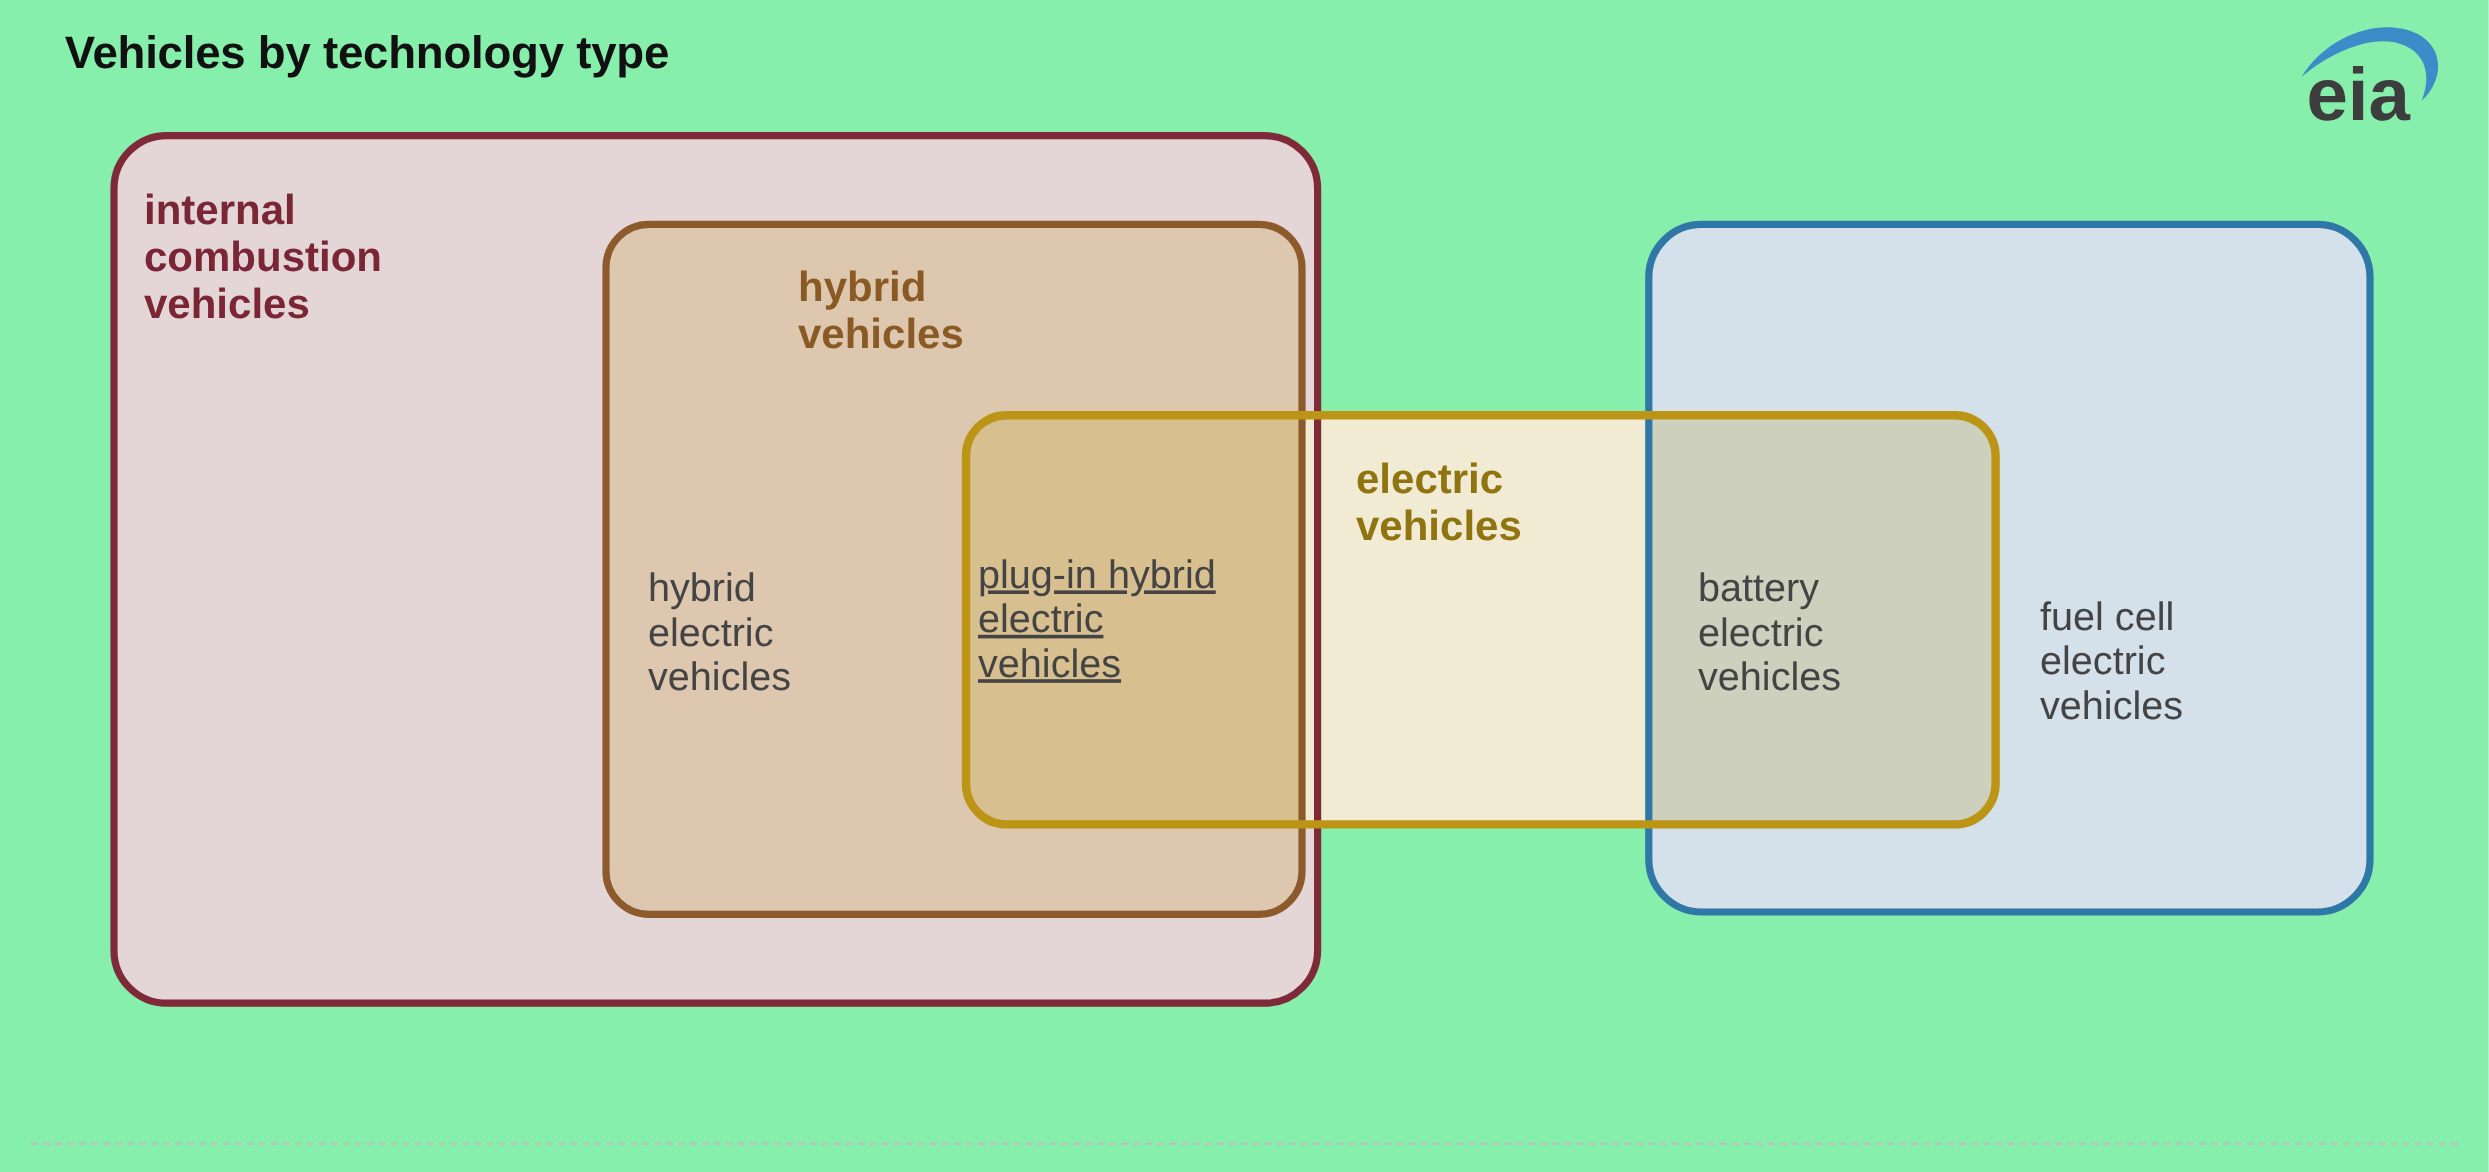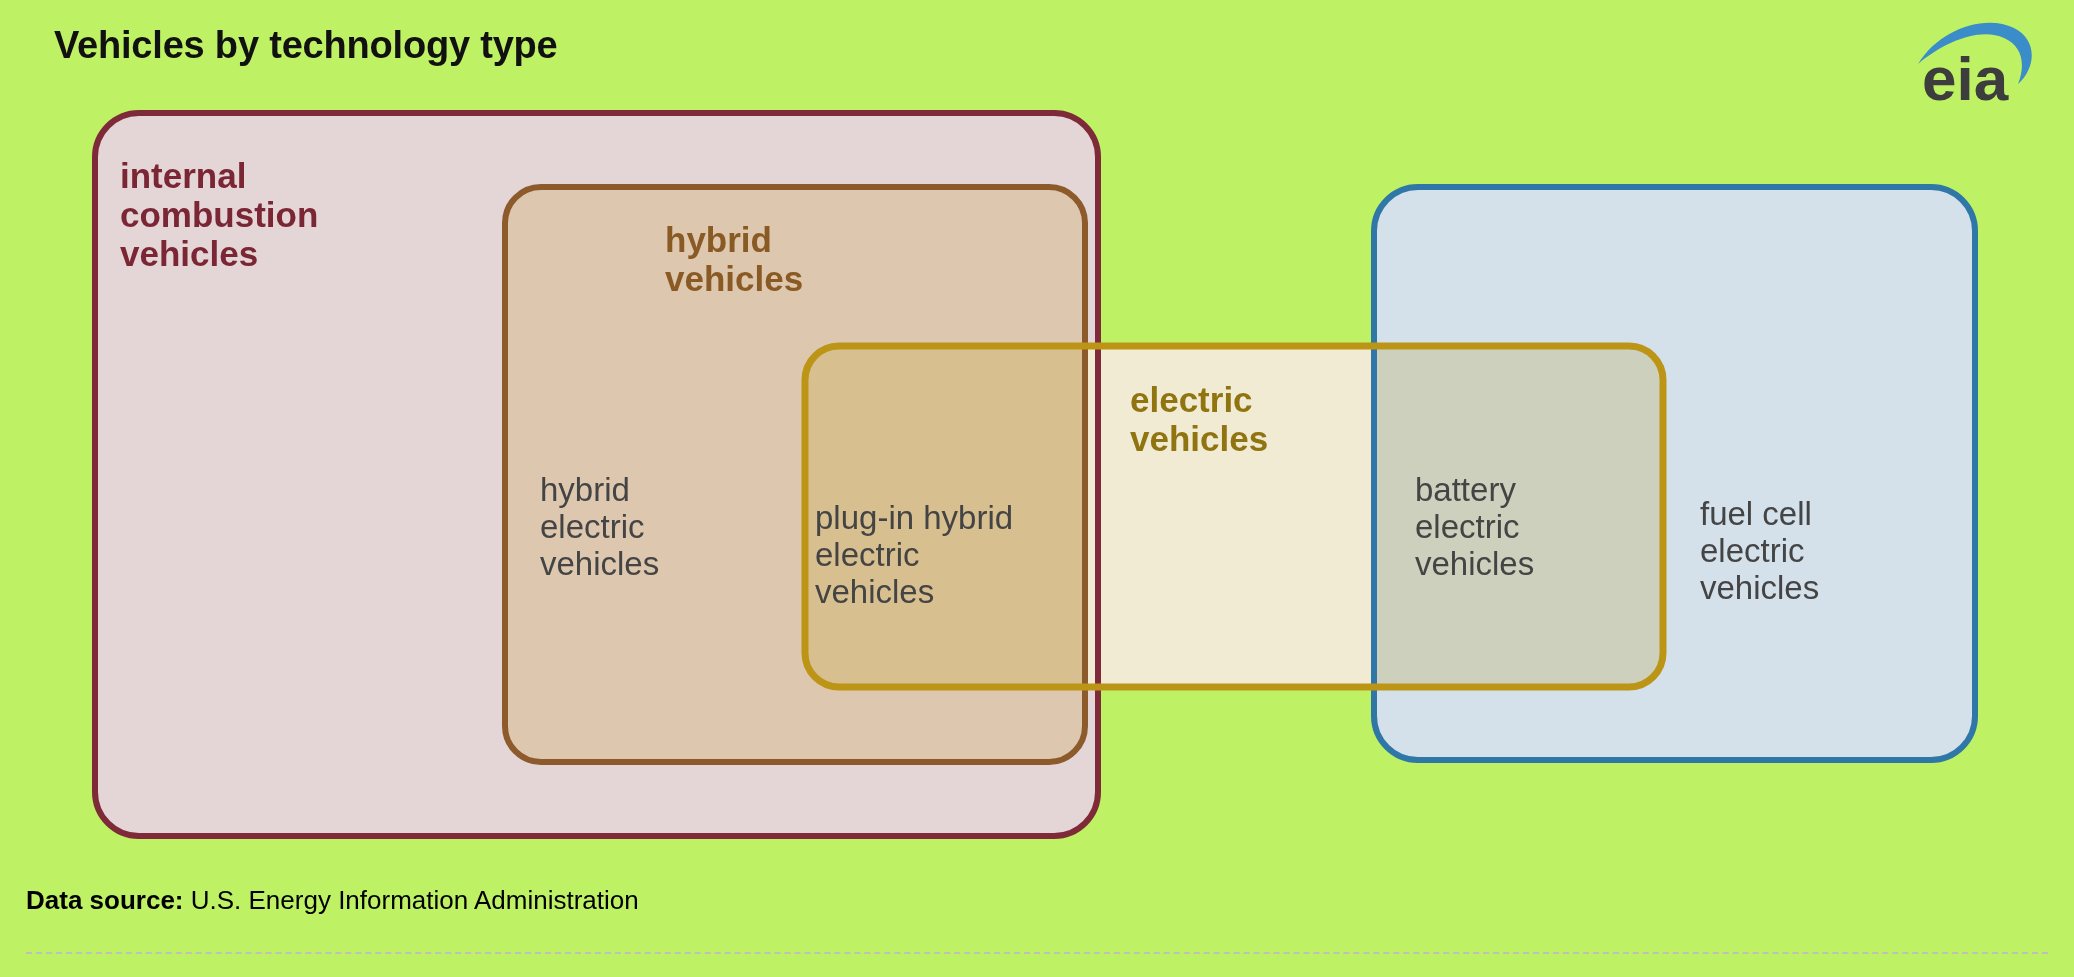--- a/index.html
+++ b/index.html
@@ -11,21 +11,21 @@
     width: 2074px;
     height: 977px;
     font-family: "Liberation Sans", sans-serif;
     position: relative;
     overflow: hidden;
   }
   #stage {
     position: relative;
     width: 2074px;
     height: 977px;
-    background: #bef264;
+    background: #86efac;
   }
   
   #page-title {
     position: absolute;
     left: 54px;
     top: 24px;
     font-size: 38px;
     font-weight: bold;
     color: #111111;
     letter-spacing: -0.2px;
@@ -136,36 +136,32 @@
 vehicles</div>
 
 
   <div class="lbl cat-title" style="left:665px; top:220px; width:240px; color:#8a5a24;">hybrid
 vehicles</div>
 
   <div class="lbl body-txt" style="left:540px; top:472px; width:230px;">hybrid
 electric
 vehicles</div>
 
-  <div class="lbl body-txt" style="left:815px; top:500px; width:260px;">plug-in hybrid
+  <div class="lbl body-txt" style="left:815px; top:461px; width:260px;text-decoration:underline;">plug-in hybrid
 electric
 vehicles</div>
 
   <div class="lbl cat-title" style="left:1130px; top:380px; width:220px; color:#8f7410;">electric
 vehicles</div>
 
 
   <div class="lbl body-txt" style="left:1415px; top:472px; width:230px;">battery
 electric
 vehicles</div>
 
   <div class="lbl body-txt" style="left:1700px; top:472px; width:230px;margin-top:24px;">fuel cell
 electric
 vehicles</div>
 
-  <div id="footer">
-    <span class="src-label">Data source:</span>
-    <span class="src-value">U.S. Energy Information Administration</span>
-  </div>
 
   <div id="rule"></div>
 
 </div>
 
 </body></html>

